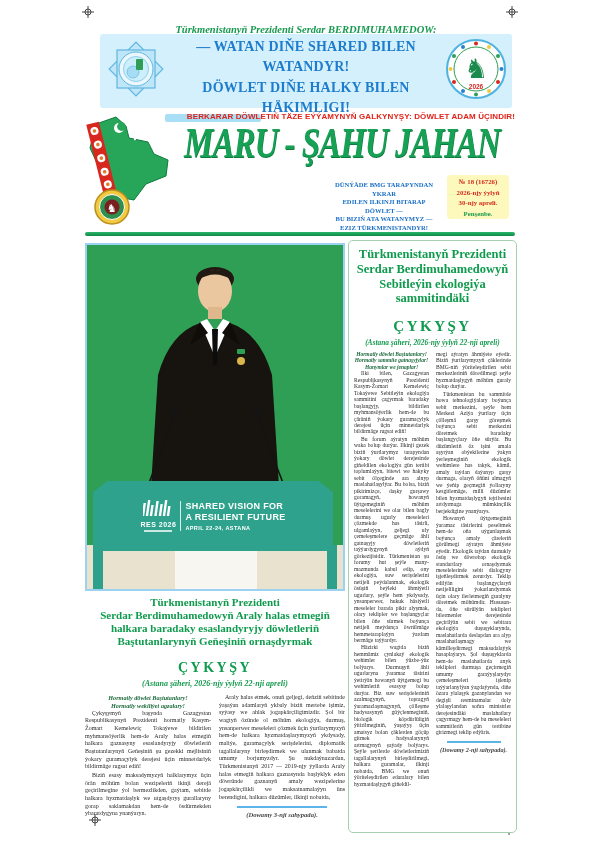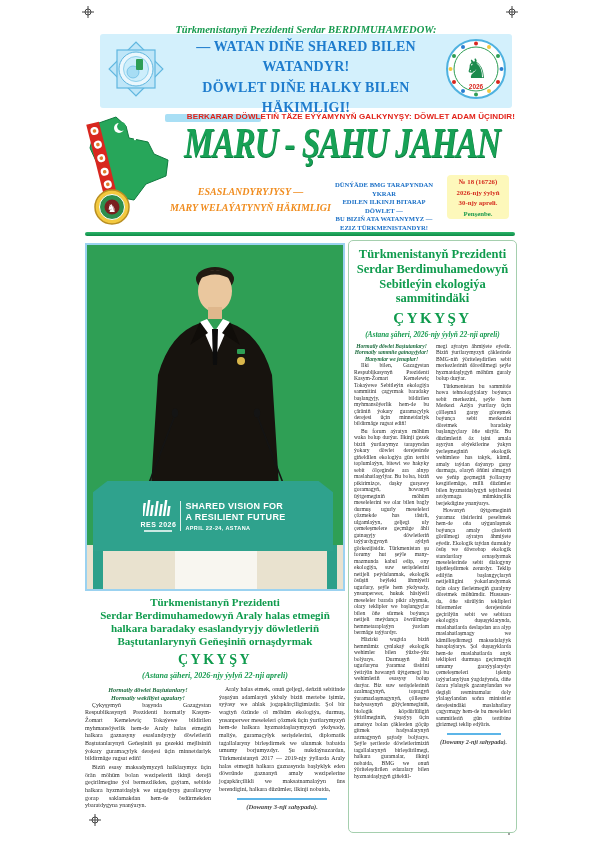--- a/index.html
+++ b/index.html
@@ -61,21 +61,21 @@
   .res-logo .res-subline { width:28px; height:2px; background:rgba(255,255,255,.75); margin:2px auto 0; }
   .podium-divider { width:1px; height:30px; background:rgba(255,255,255,.85); }
   .podium-text .big { font-size:9px; font-weight:bold; letter-spacing:.3px; line-height:1.25; }
   .podium-text .small { font-size:5.5px; font-weight:bold; margin-top:2px; letter-spacing:.4px; }
   .president { position:absolute; top:8px; left:50%; transform:translateX(-50%); }
   .mics { position:absolute; left:0; top:0; }
 
   
   .headline { text-align:center; color:#0f9b4d; font-weight:bold; }
   .headline .hl { line-height:1.18; }
-  .headline .cy { letter-spacing:2.5px; margin-top:4px;font-family:Liberation Serif, serif; }
+  .headline .cy { letter-spacing:2.5px; margin-top:12px;font-family:Liberation Serif, serif; }
   .subtitle { text-align:center; color:#169a4f; font-style:italic; font-weight:bold; }
   .cols { display:flex; overflow:hidden; }
   .col p { text-align:justify; text-indent:7px; color:#2b2b2b; }
   .intro-line { text-align:center; font-weight:bold; font-style:italic; color:#1c6b3d; }
   .cont-divider { height:2px; background:#5cb5e8; width:72%; margin:5px auto 3px; }
   .cont-note { text-align:center; font-style:italic; font-weight:bold; color:#444; }
 
   
   .summit { position:absolute; left:348px; top:240px; width:169px; height:593px;
     border:1.5px solid #a5cfae; border-radius:5px; background:#ffffff; padding:6px 5px 4px; }
@@ -196,24 +196,20 @@
         <circle cx="52.5" cy="20" r="1.2" fill="#ffffff"></circle>
       <circle cx="53" cy="25" r="1.2" fill="#ffffff"></circle>
       <circle cx="30" cy="93" r="17" fill="#f3c93f" stroke="#b98f22" stroke-width="1.5"></circle>
       <circle cx="30" cy="93" r="12.5" fill="#2e8f4e" stroke="#ffffff" stroke-width="1"></circle>
       <circle cx="30" cy="93" r="7.5" fill="#7a1f1f"></circle>
       <text x="30" y="97.5" font-size="11" text-anchor="middle" fill="#ffffff" font-family="DejaVu Sans">♞</text>
     </svg>
   </div>
   <div class="masthead-title">MARU - ŞAHU JAHAN</div>
 
-  <div class="founder">
-    <div>ESASLANDYRYJYSY —</div>
-    <div>MARY WELAÝATYNYŇ HÄKIMLIGI</div>
-  </div>
 
   <div class="motto">
     <div>DÜNÝÄDE BMG TARAPYNDAN YKRAR</div>
     <div>EDILEN ILKINJI BITARAP DÖWLET —</div>
     <div>BU BIZIŇ ATA WATANYMYZ —</div>
     <div>EZIZ TÜRKMENISTANDYR!</div>
   </div>
 
   <div class="issue-box">
     <div>№ 18 (16726)</div>

